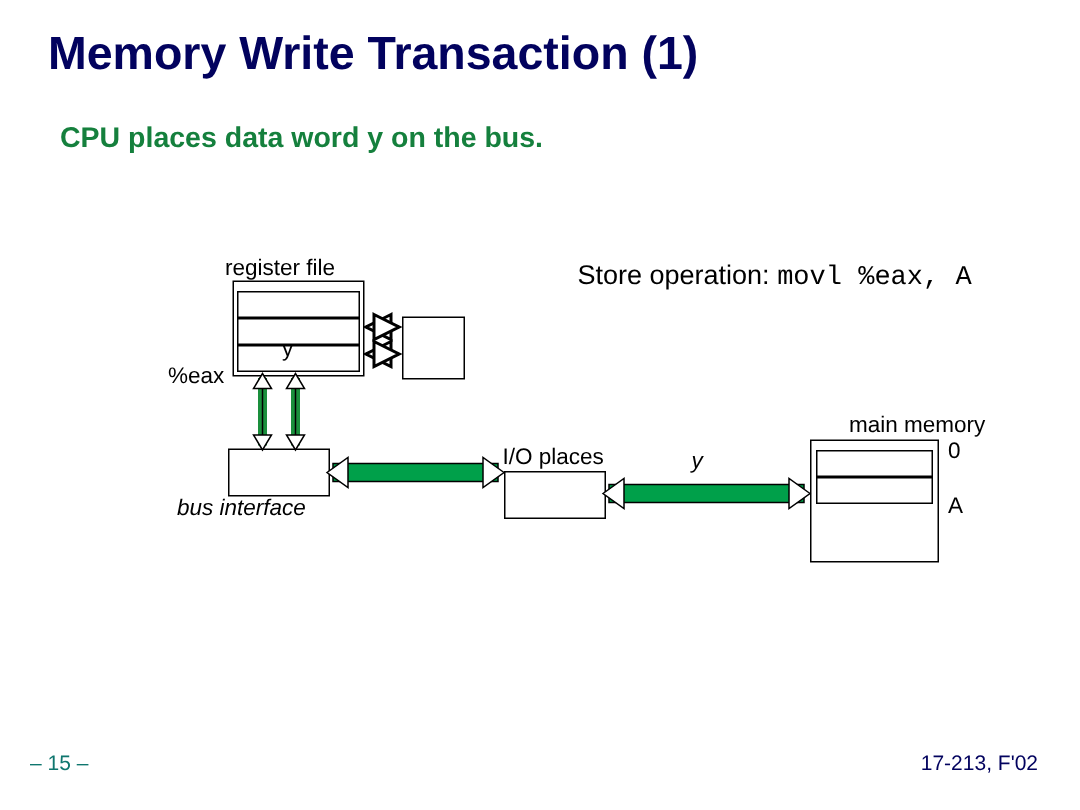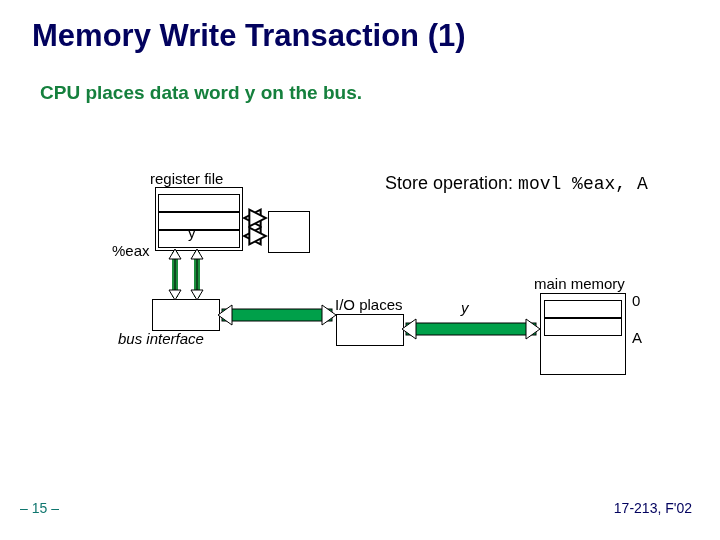--- a/index.html
+++ b/index.html
@@ -32,21 +32,21 @@
   
   .lbl { position: absolute; font-size: 15px; }
   .regfile-lbl { left: 150px; top: 170px; text-align: right; }
   .eax-lbl    { left: 112px; top: 242px; }
   .y-lbl      { left: 188px; top: 224px; }
   .alu-lbl    { left: 275px; top: 222px; }
   .store-lbl  { left: 338px; top: 173px; font-size: 18px; margin-left: 47px; }
   .store-lbl .code { font-family: "Courier New", monospace; }
   .iob-lbl    { left: 335px; top: 296px; }
   .busif-lbl  { left: 118px; top: 330px; font-style: italic; }
-  .mm-lbl     { left: 534px; top: 275px; }
+  .mm-lbl     { left: 566px; top: 275px; }
   .zero-lbl   { left: 632px; top: 292px; }
   .A-lbl      { left: 632px; top: 329px; }
   .y2-lbl     { left: 461px; top: 299px; font-style: italic; }
   .page-lbl   { left: 20px;  top: 500px; font-size: 14px; color: #0f766e; }
   .course-lbl { right: 28px; top: 500px; font-size: 14px; color: #02025e; }
 
   
   .box { position: absolute; border: 1.5px solid #000; background: #fff; }
   .regfile { left: 155px; top: 187px; width: 86px; height: 62px; }
   .regrow  { position: absolute; left: 158px; width: 80px; height: 16px; border: 1.5px solid #000; background:#fff; }

